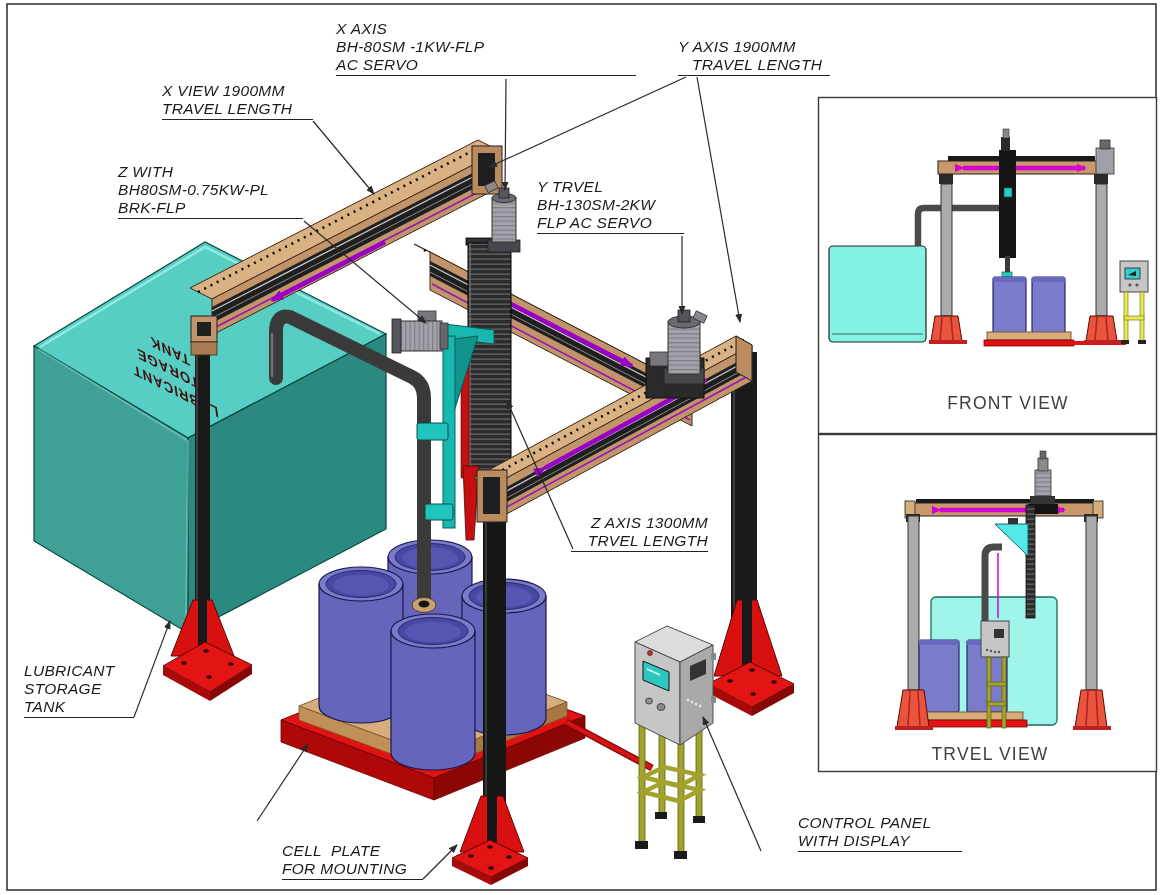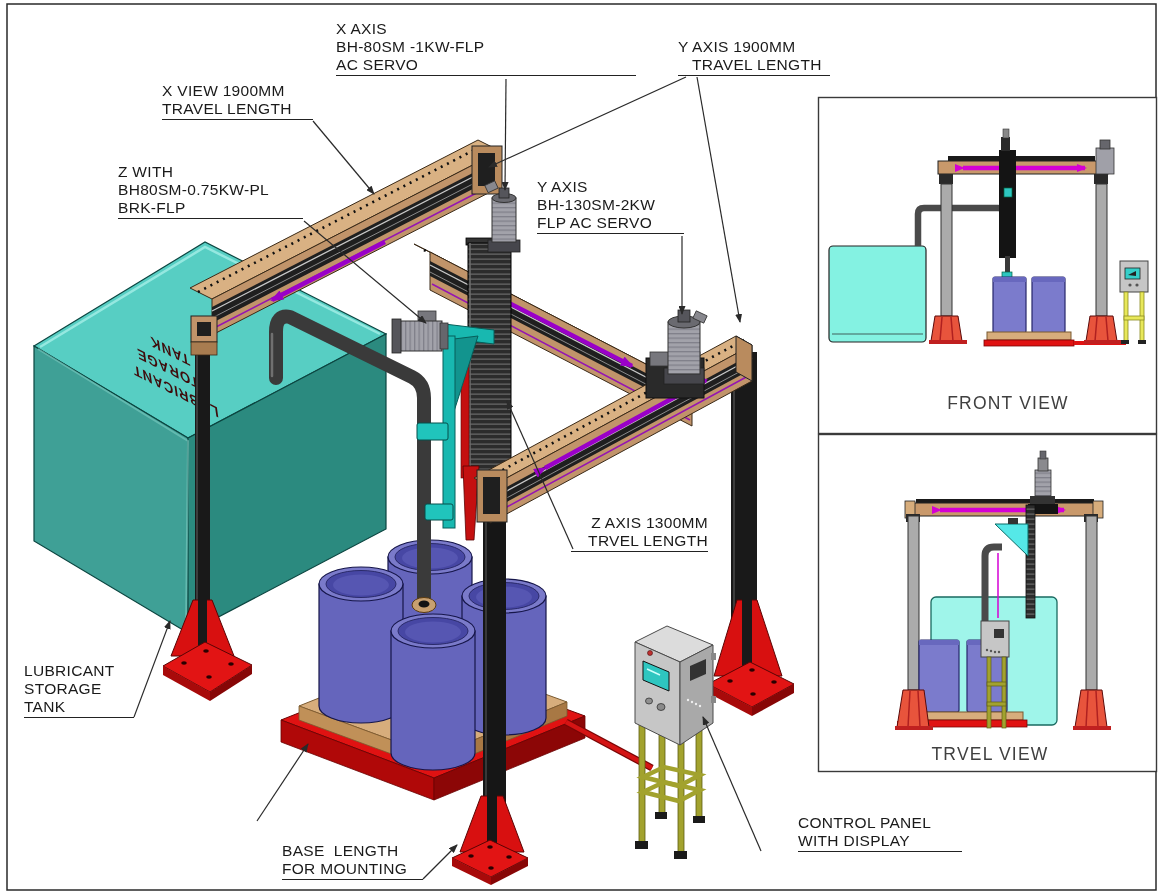--- a/index.html
+++ b/index.html
@@ -5,21 +5,21 @@
   html,body{margin:0;padding:0;background:#fff;}
   #stage{
     position:relative;width:1162px;height:895px;background:#fff;overflow:hidden;
     font-family:"Liberation Sans","DejaVu Sans",sans-serif;
   }
   #iso-svg{position:absolute;left:0;top:0;}
   .anno{
     position:absolute;color:#1a1a1a;font-size:15.5px;line-height:18px;
     letter-spacing:.3px;border-bottom:1.5px solid #222;padding-bottom:1px;
   }
-  .anno .ln{white-space:pre;}
+  .anno .ln{white-space:pre;font-style:italic;}
   .anno .ind{padding-left:14px;}
   .caption{
     position:absolute;color:#404040;font-size:17.5px;letter-spacing:1.2px;
     width:160px;text-align:center;
   }
 </style>
 </head>
 <body>
 
 <div id="stage">
@@ -426,39 +426,39 @@
   <div class="ln">TRAVEL LENGTH</div>
 </div>
 
 <div class="anno" style="left:118px;top:163px;width:185px;">
   <div class="ln">Z WITH</div>
   <div class="ln">BH80SM-0.75KW-PL</div>
   <div class="ln">BRK-FLP</div>
 </div>
 
 <div class="anno" style="left:537px;top:178px;width:147px;">
-  <div class="ln">Y AXIS</div>
+  <div class="ln">Y TRVEL</div>
   <div class="ln">BH-130SM-2KW</div>
   <div class="ln">FLP AC SERVO</div>
 </div>
 
 <div class="anno" style="left:571px;top:514px;width:137px;text-align:right;">
   <div class="ln">Z AXIS 1300MM</div>
   <div class="ln">TRVEL LENGTH</div>
 </div>
 
 <div class="anno" style="left:24px;top:662px;width:110px;">
   <div class="ln">LUBRICANT</div>
   <div class="ln">STORAGE</div>
   <div class="ln">TANK</div>
 </div>
 
 
 <div class="anno" style="left:282px;top:842px;width:141px;">
-  <div class="ln">BASE  LENGTH</div>
+  <div class="ln">CELL  PLATE</div>
   <div class="ln">FOR MOUNTING</div>
 </div>
 
 <div class="anno" style="left:762px;top:814px;width:164px;margin-left:36px;">
   <div class="ln">CONTROL PANEL</div>
   <div class="ln">WITH DISPLAY</div>
 </div>
 
 <div class="caption" style="left:928px;top:393px;">FRONT VIEW</div>
 <div class="caption" style="left:910px;top:744px;">TRVEL VIEW</div>

